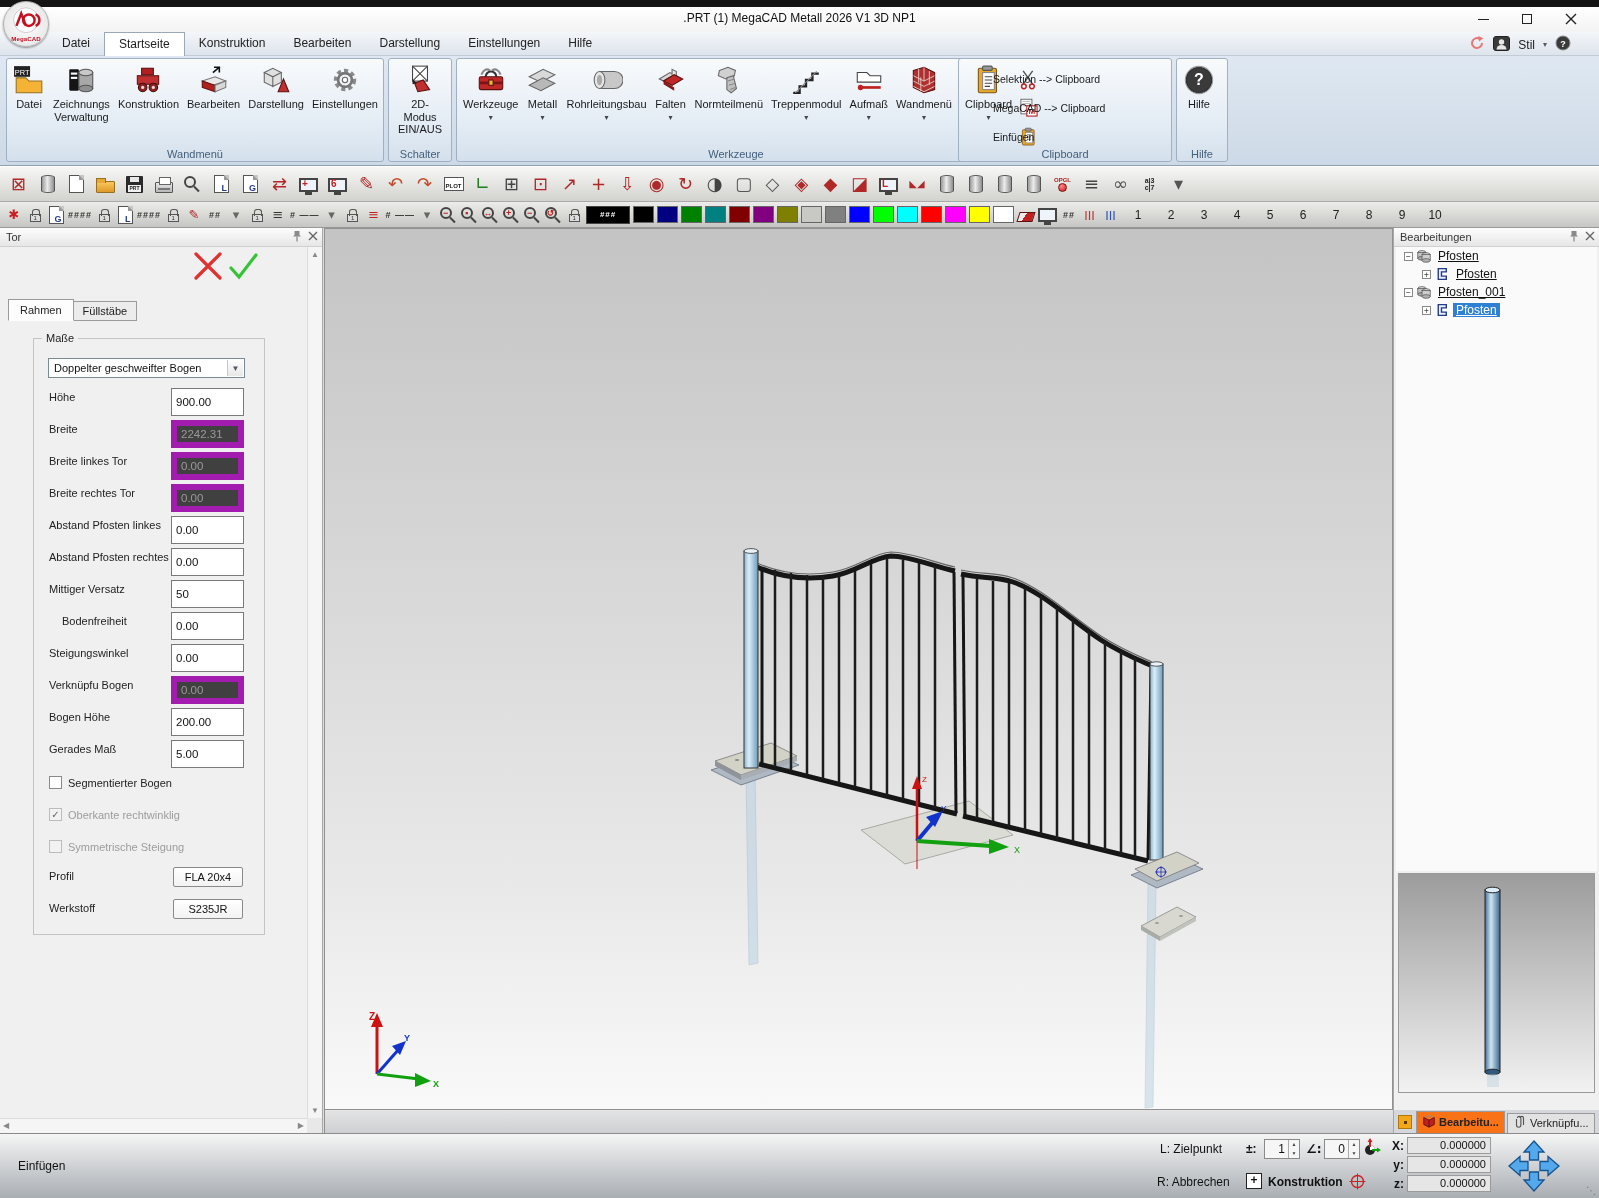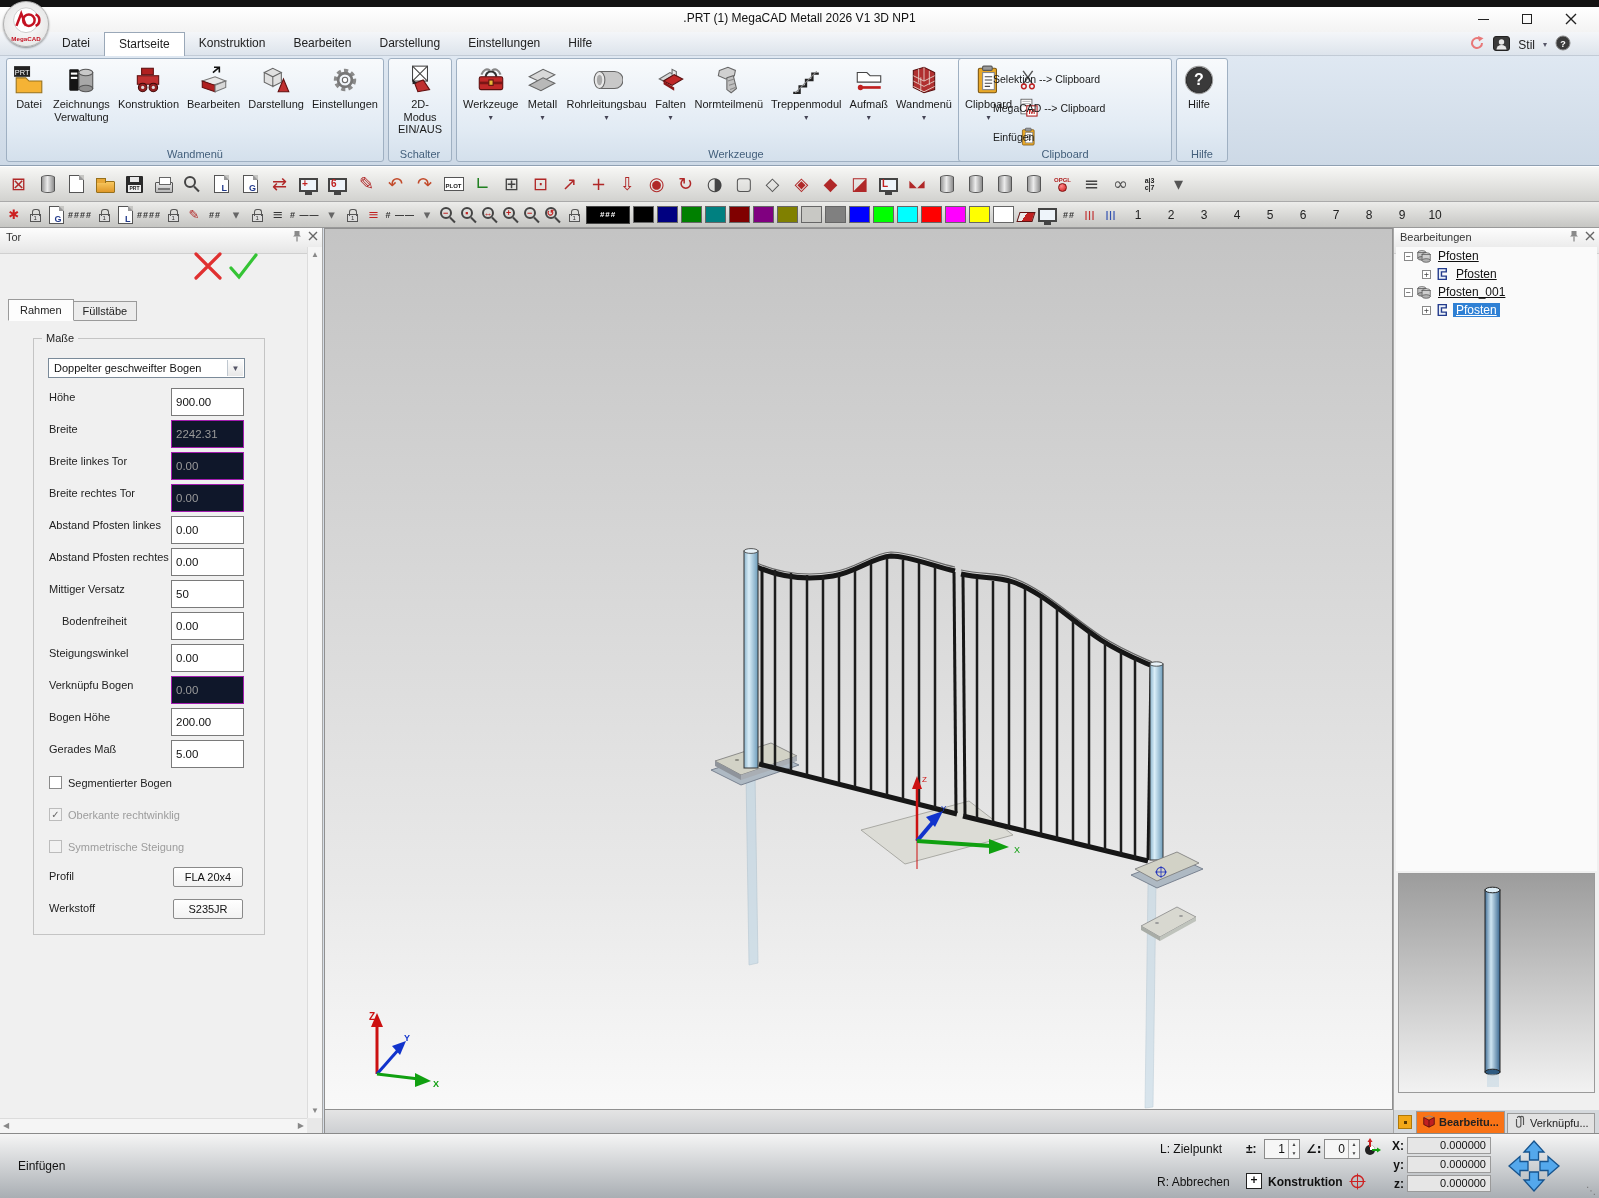--- a/index.html
+++ b/index.html
@@ -104,41 +104,41 @@
   .ic-eraser { width:16px; height:10px; background:linear-gradient(110deg,#ececec 40%,#c02020 40%);
             border:1px solid #601010; transform:skewX(-18deg); margin-top:4px; }
   .ic-plot { font-size:6px; font-weight:bold; border:1px solid #555; background:#fff; padding:5px 1px 1px; color:#222; }
   .ic-opgl { display:flex; flex-direction:column; align-items:center; font-size:6px; font-weight:bold; color:#b02020; }
   .ic-opgl .dot { width:9px; height:9px; border-radius:50%; background:radial-gradient(circle at 35% 30%,#ff8a8a,#cc1818); border:1px solid #801010; }
   .ic-a3c7 { font-size:7px; line-height:7px; white-space:pre; color:#222; font-weight:bold; }
 
   
   .tor-panel { position:absolute; left:0; top:228px; width:323px; height:905px; background:#f0f0f0;
                border-right:1px solid #a8a8a8; }
-  .panel-header { position:relative; height:26px; background:linear-gradient(#fdfdfd,#e6e6e6);
+  .panel-header { position:relative; height:19px; background:linear-gradient(#fdfdfd,#e6e6e6);
                   border-bottom:1px solid #d0d0d0; font-size:11px; color:#333; }
   .panel-header .ptitle { position:absolute; left:6px; top:3px; }
   .panel-header .hicons { position:absolute; right:4px; top:2px; display:flex; gap:6px; align-items:center; }
   .xmark-svg, .checkmark-svg { position:absolute; width:32px; height:32px; }
   .ftabs { position:absolute; left:8px; top:71px; display:flex; align-items:flex-end; }
   .ftab { font-size:11px; padding:3px 9px; border:1px solid #9a9a9a; background:#ececec; color:#222; }
   .ftab.active { background:#fdfdfd; border-bottom:1px solid #fdfdfd; padding:4px 11px; position:relative; z-index:2; }
   .ftab + .ftab { margin-left:-1px; }
   .fieldset { position:absolute; left:33px; top:110px; width:232px; height:597px;
               border:1px solid #c4c4c4; background:#f0f0f0; }
   .fieldset-legend { position:absolute; left:8px; top:-7px; background:#f0f0f0; padding:0 4px; font-size:11px; color:#222; }
   .combo { position:absolute; left:14px; top:19px; width:197px; height:20px; background:#fff;
            border:1px solid #7a8a99; font-size:11px; color:#111; display:flex; align-items:center; padding-left:5px; }
   .combo .carrow { position:absolute; right:1px; top:1px; bottom:1px; width:16px; background:linear-gradient(#fdfdfd,#e8e8e8);
            border-left:1px solid #c0c8d0; display:flex; align-items:center; justify-content:center; font-size:8px; color:#556; }
   .frow-label { position:absolute; left:15px; font-size:11px; color:#222; }
   .frow-input { position:absolute; left:137px; width:73px; height:28px; font-size:11.5px; padding-left:4px;
                 font-family:"Liberation Sans",sans-serif; }
   .frow-input.en { background:#fff; border:1px solid #7a7a7a; color:#111; }
-  .frow-input.dis { background:#0f172a; border:1px solid #a21caf; color:#9a9a9a; }
+  .frow-input.dis { background:#404040; border:6px solid #a21caf; color:#9a9a9a; }
   .cbox { position:absolute; left:15px; width:13px; height:13px; background:#fff; border:1px solid #8a8a8a;
           font-size:10px; line-height:11px; text-align:center; color:#666; }
   .cbox.dis { background:#f2f2f2; border-color:#bcbcbc; }
   .clabel { position:absolute; left:34px; font-size:11px; color:#222; }
   .clabel.dis { color:#9c9c9c; }
   .pbtn { position:absolute; left:139px; width:70px; height:20px; background:linear-gradient(#ffffff,#f2f2f2);
           border:1px solid #8a8a8a; border-radius:2px; font-size:11px; color:#111;
           display:flex; align-items:center; justify-content:center; }
   .plabel { position:absolute; left:15px; font-size:11px; color:#222; }
   .vscroll { position:absolute; right:0; top:19px; bottom:15px; width:15px; background:#f5f5f5; border-left:1px solid #dcdcdc; }

